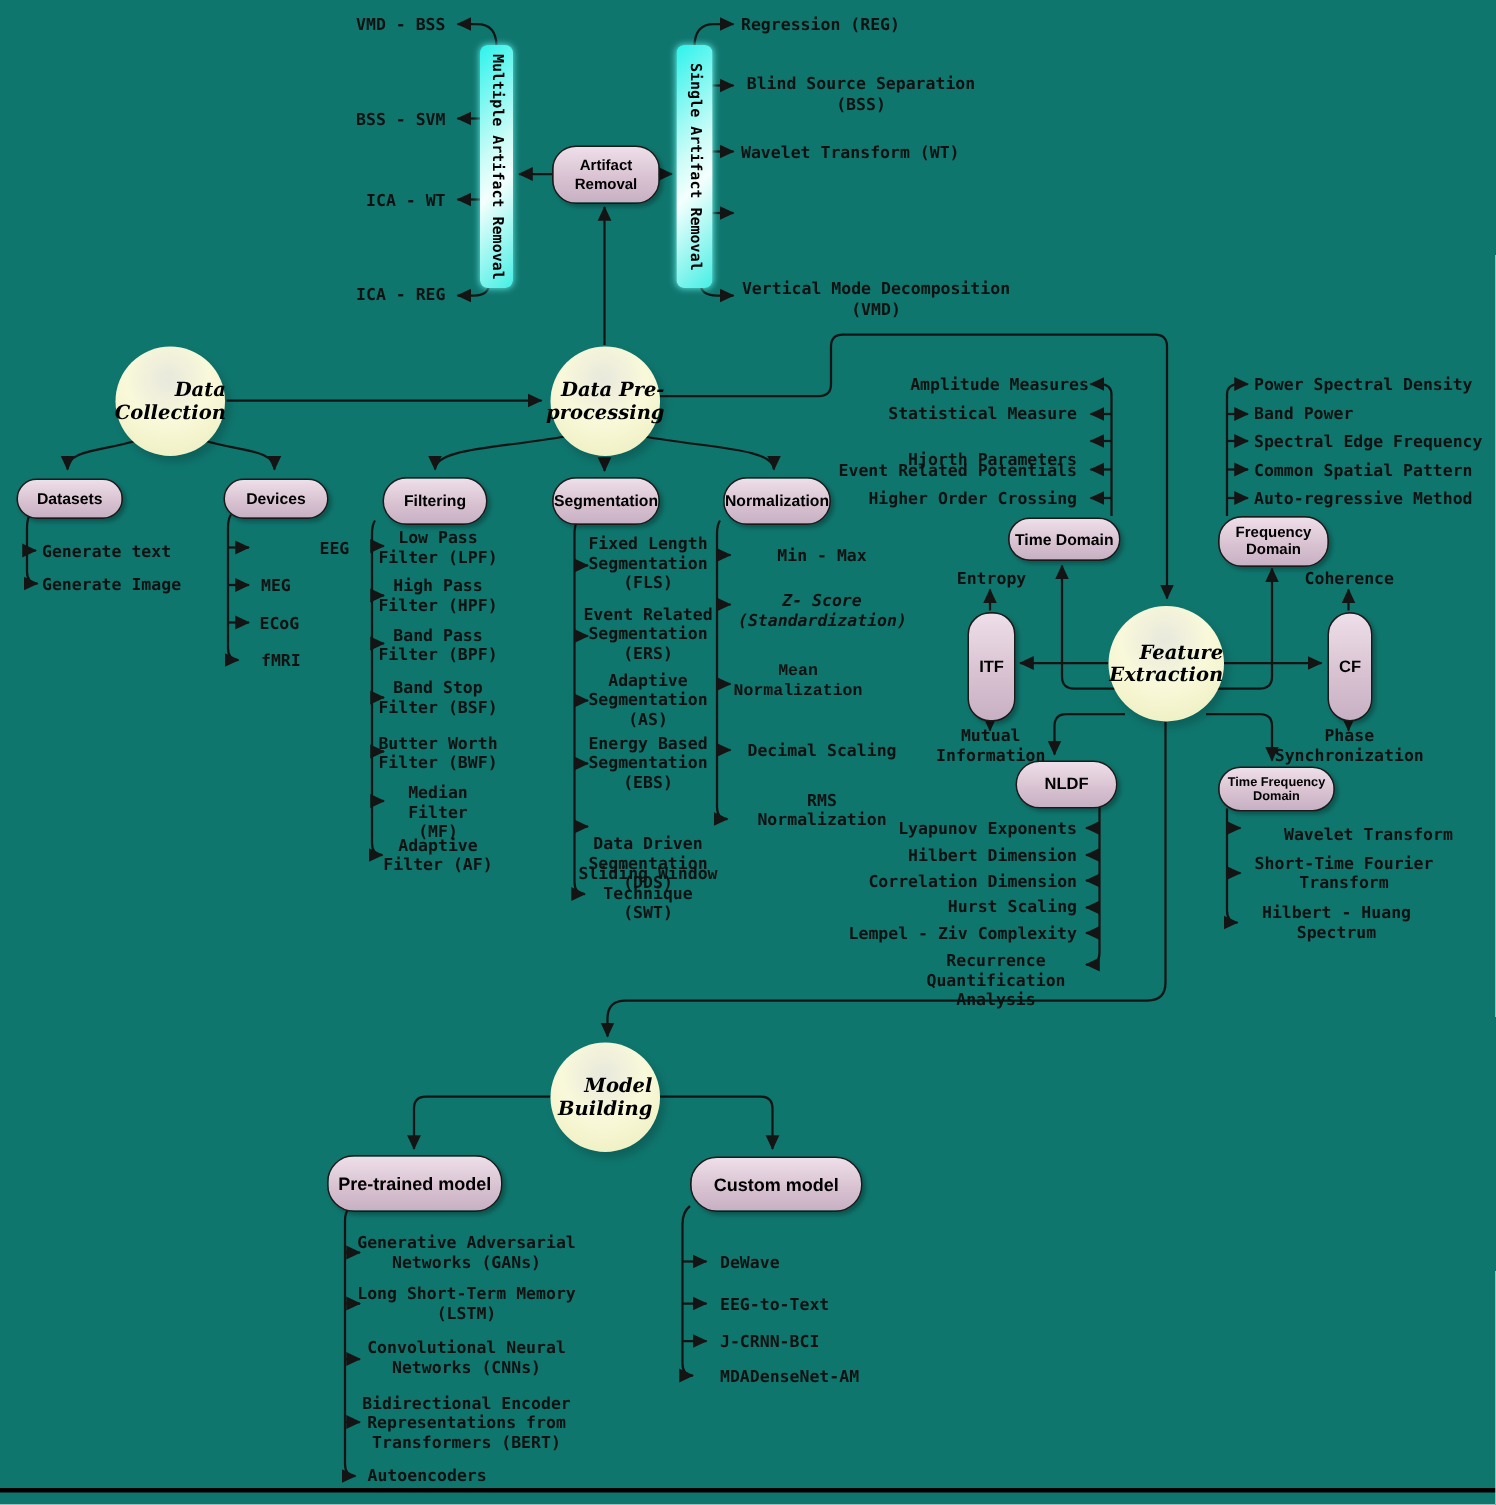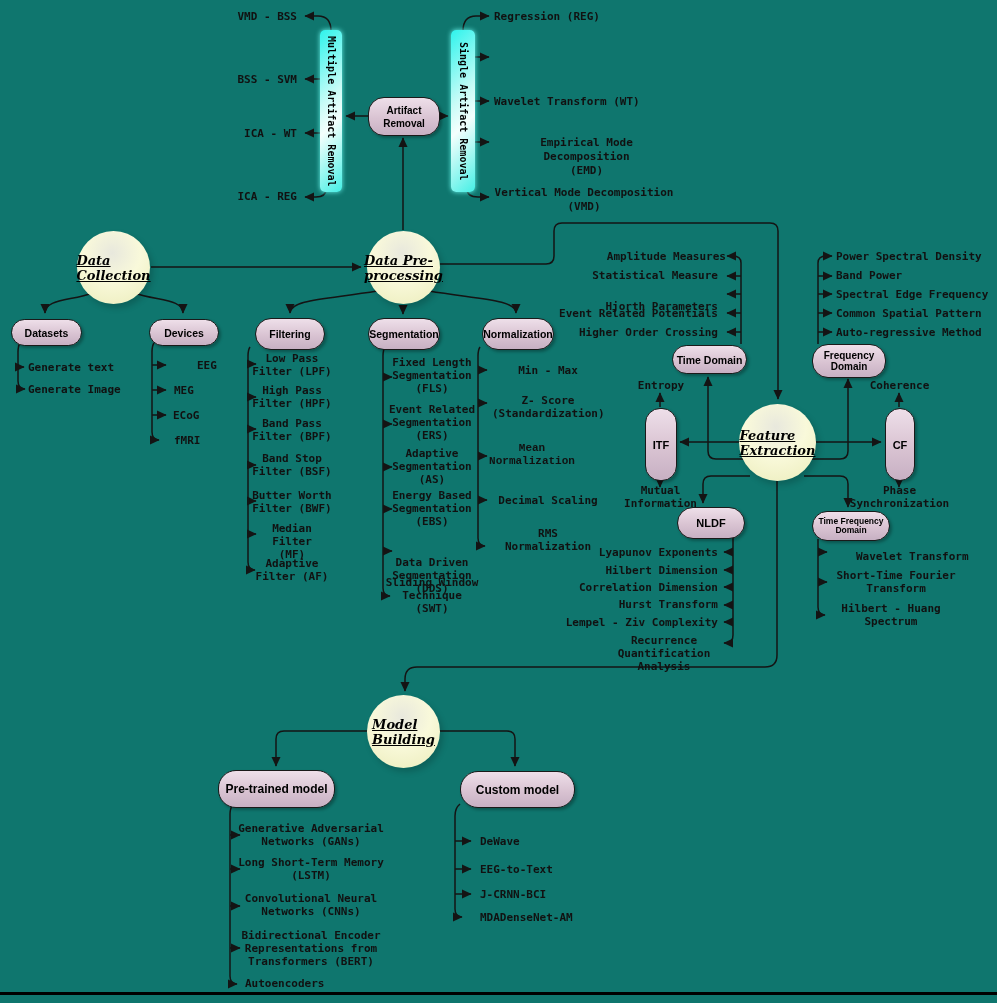--- a/index.html
+++ b/index.html
@@ -13,24 +13,24 @@
   .capsule{position:absolute;z-index:2;display:flex;align-items:center;justify-content:center;
         text-align:center;background:linear-gradient(180deg,#eedfe9 0%,#d9c3d2 55%,#c7b0c3 100%);
         border:1.5px solid #1a1a1a;border-radius:16px;
         font:bold 10.5px "Liberation Sans",sans-serif;color:#000;white-space:pre-line;
         box-shadow:2px 2px 3px rgba(0,0,0,.28);}
   .capsule.big{font-size:12px;border-radius:18px;}
   .capsule.tiny{font-size:8.5px;line-height:9.5px;}
   .capsule.two{line-height:11px;font-size:10px;}
   .capsule.pill{border-radius:15px;font-size:11px;}
   .circle{position:absolute;z-index:2;border-radius:50%;display:flex;align-items:center;justify-content:center;
-        text-align:left;white-space:pre-line;color:#000;
+        text-align:right;white-space:pre-line;color:#000;
         font:bold italic 13px "DejaVu Serif",serif;line-height:15px;
         background:radial-gradient(circle at 48% 30%,#e8e8dd 0%,#f9f9da 45%,#ebecba 100%);
-        box-shadow:3px 4px 6px rgba(0,0,0,.18);text-decoration:underline;}
+        box-shadow:3px 4px 6px rgba(0,0,0,.18);}
   .vbar{position:absolute;z-index:2;width:22px;display:flex;align-items:center;justify-content:center;
         background:linear-gradient(135deg,#2ef3ec 0%,#c9fcf7 42%,#f4fffd 58%,#45efe5 100%);
         border-radius:5px;box-shadow:0 0 5px #69f6ee;}
   .vbar span{writing-mode:vertical-rl;font:bold 10px "DejaVu Sans Mono",monospace;color:#000;}
   .bottomrule{position:absolute;left:0;top:992px;width:997px;height:3px;background:#000;z-index:3;}
 </style>
 </head>
 <body>
 
 <div class="stage">
@@ -157,33 +157,33 @@
     </div>
 
   <div class="capsule" style="left:368px;top:97px;width:70px;height:37px;font-size:10px;line-height:13px;">Artifact
 Removal</div>
 
   <div class="vbar" style="left:451px;top:30px;height:162px;width:24px;">
       <span>Single Artifact Removal</span>
     </div>
 
   <div class="leaf lh14" style="left:494px;top:10px;">Regression (REG)</div>
+  <div class="leaf tc lh14" style="left:494px;top:49px;width:160px;">Blind Source Separation
+(BSS)</div>
   <div class="leaf lh14" style="left:494px;top:95px;">Wavelet Transform (WT)</div>
-  <div class="leaf tc lh14" style="left:494px;top:136px;width:185px;">Empirical Mode Decomposition
-(EMD)</div>
   <div class="leaf tc lh14" style="left:494px;top:186px;width:180px;">Vertical Mode Decomposition
 (VMD)</div>
 
   <div class="circle" style="left:77px;top:231px;width:73px;height:73px;">Data
 Collection</div>
   <div class="capsule" style="left:11px;top:319px;width:69px;height:25px;">Datasets</div>
   <div class="capsule" style="left:149px;top:319px;width:68px;height:25px;">Devices</div>
   <div class="leaf" style="left:28px;top:361px;">Generate text</div>
   <div class="leaf" style="left:28px;top:383px;">Generate Image</div>
-  <div class="leaf" style="left:158px;top:359px;padding-left:39px;">EEG</div>
+  <div class="leaf" style="left:174px;top:359px;padding-left:39px;">EEG</div>
   <div class="leaf" style="left:174px;top:384px;">MEG</div>
   <div class="leaf" style="left:173px;top:409px;">ECoG</div>
   <div class="leaf" style="left:174px;top:434px;">fMRI</div>
 
   <div class="circle" style="left:367px;top:231px;width:73px;height:73px;">Data Pre-
 processing</div>
   <div class="capsule" style="left:255px;top:318px;width:68px;height:30px;">Filtering</div>
   <div class="capsule" style="left:368px;top:318px;width:70px;height:30px;">Segmentation</div>
   <div class="capsule" style="left:482px;top:318px;width:70px;height:30px;">Normalization</div>
 
@@ -215,21 +215,21 @@
 Segmentation
 (EBS)</div>
   <div class="leaf tc" style="left:377px;top:532px;width:110px;margin-top:24px;">Data Driven
 Segmentation
 (DDS)</div>
   <div class="leaf tc" style="left:377px;top:576px;width:110px;">Sliding Window
 Technique
 (SWT)</div>
 
   <div class="leaf tc" style="left:492px;top:364px;width:112px;">Min - Max</div>
-  <div class="leaf tc" style="left:492px;top:394px;width:112px;">Z- Score
+  <div class="leaf tc" style="left:492px;top:394px;width:112px;font-style:italic;">Z- Score
 (Standardization)</div>
   <div class="leaf tc" style="left:476px;top:442px;width:112px;font-family:Liberation Mono, monospace;">Mean
 Normalization</div>
   <div class="leaf tc" style="left:492px;top:494px;width:112px;">Decimal Scaling</div>
   <div class="leaf tc" style="left:492px;top:527px;width:112px;">RMS
 Normalization</div>
 
   <div class="circle" style="left:739px;top:404px;width:77px;height:77px;">Feature
 Extraction</div>
 
@@ -255,21 +255,21 @@
 
   <div class="leaf tc" style="left:862px;top:379px;width:75px;">Coherence</div>
   <div class="capsule pill" style="left:885px;top:408px;width:28px;height:71px;">CF</div>
   <div class="leaf tc" style="left:847px;top:484px;width:105px;">Phase
 Synchronization</div>
 
   <div class="capsule" style="left:677px;top:507px;width:66px;height:30px;font-size:11px;">NLDF</div>
   <div class="leaf tr" style="left:550px;top:546px;width:168px;">Lyapunov Exponents</div>
   <div class="leaf tr" style="left:550px;top:564px;width:168px;">Hilbert Dimension</div>
   <div class="leaf tr" style="left:550px;top:581px;width:168px;">Correlation Dimension</div>
-  <div class="leaf tr" style="left:550px;top:598px;width:168px;">Hurst Transform</div>
+  <div class="leaf tr" style="left:550px;top:598px;width:168px;">Hurst Scaling</div>
   <div class="leaf tr" style="left:550px;top:616px;width:168px;">Lempel - Ziv Complexity</div>
   <div class="leaf tc" style="left:582px;top:634px;width:164px;">Recurrence Quantification
 Analysis</div>
 
   <div class="capsule tiny" style="left:812px;top:511px;width:76px;height:28px;">Time Frequency
 Domain</div>
   <div class="leaf" style="left:836px;top:550px;padding-left:20px;">Wavelet Transform</div>
   <div class="leaf tc" style="left:836px;top:569px;width:120px;">Short-Time Fourier
 Transform</div>
   <div class="leaf tc" style="left:836px;top:602px;width:110px;">Hilbert - Huang

